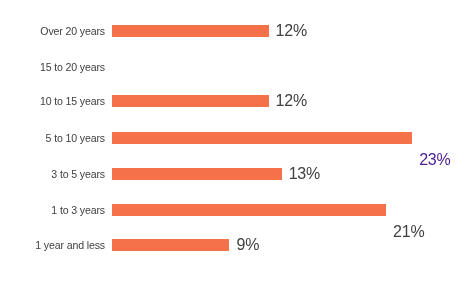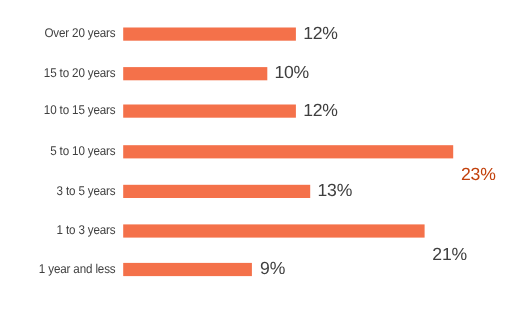--- a/index.html
+++ b/index.html
@@ -78,37 +78,33 @@
   <div class="plot-area">
       <div class="bar-row" style="top: 20px;">
         <div class="cat-label" style="color: rgb(64, 64, 64);">Over 20 years</div>
         <div class="bar-track">
           <div class="bar-rect" style="width: 156.6px; background: rgb(244, 113, 74);"></div>
           <div class="bar-value" style="color: rgb(63, 63, 63);">12%</div>
         </div>
       </div>
       <div class="bar-row" style="top: 55.7px; padding-left: 42px;">
         <div class="cat-label" style="color: rgb(64, 64, 64);">15 to 20 years</div>
-        <div class="bar-track">
-          <div class="bar-rect" style="width: 130.5px; background: rgb(244, 113, 74);"></div>
-          <div class="bar-value" style="color: rgb(63, 63, 63);">10%</div>
-        </div>
       </div>
       <div class="bar-row" style="top: 90px;">
         <div class="cat-label" style="color: rgb(64, 64, 64);">10 to 15 years</div>
         <div class="bar-track">
           <div class="bar-rect" style="width: 156.6px; background: rgb(244, 113, 74);"></div>
           <div class="bar-value" style="color: rgb(63, 63, 63);">12%</div>
         </div>
       </div>
       <div class="bar-row" style="top: 127.1px;">
         <div class="cat-label" style="color: rgb(64, 64, 64);">5 to 10 years</div>
         <div class="bar-track">
           <div class="bar-rect" style="width: 300.15px; background: rgb(244, 113, 74);"></div>
-          <div class="bar-value" style="color: #c2410c; margin-top: 44px;">23%</div>
+          <div class="bar-value" style="color: #4c1d95; margin-top: 44px;">23%</div>
         </div>
       </div>
       <div class="bar-row" style="top: 162.8px;">
         <div class="cat-label" style="color: rgb(64, 64, 64);">3 to 5 years</div>
         <div class="bar-track">
           <div class="bar-rect" style="width: 169.65px; background: rgb(244, 113, 74);"></div>
           <div class="bar-value" style="color: rgb(63, 63, 63);">13%</div>
         </div>
       </div>
       <div class="bar-row" style="top: 198.5px;">

